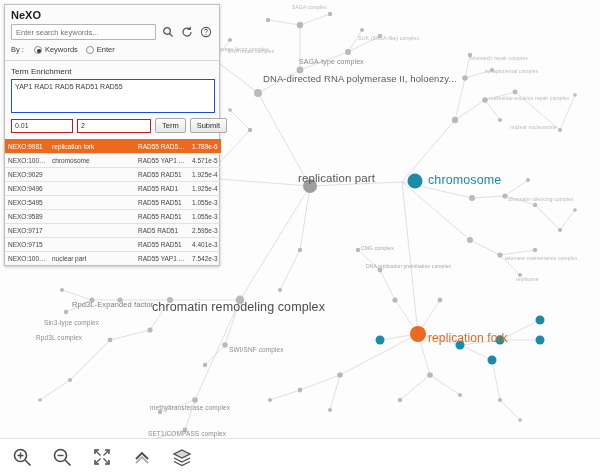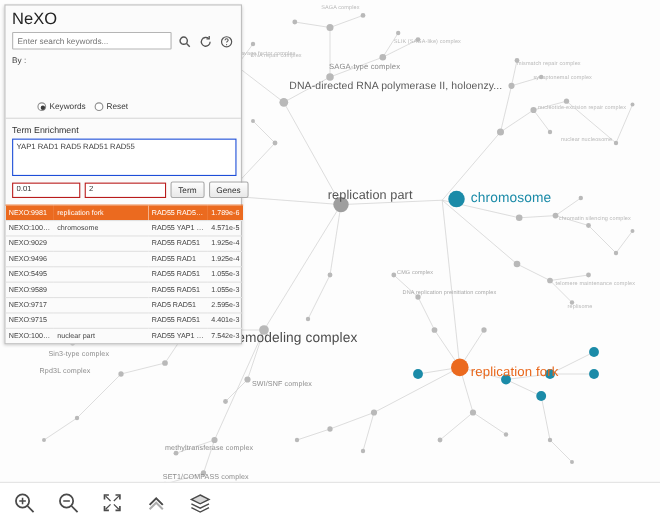--- a/index.html
+++ b/index.html
@@ -58,30 +58,30 @@
     left: 4px; top: 4px;
     width: 216px;
     background: #fbfbfb;
     border: 1px solid #bfbfbf;
     box-shadow: 0 1px 3px rgba(0,0,0,0.22);
     font-size: 8px;
     color: #333;
   }
   #panel-title {
     padding: 4px 6px 3px 6px;
-    font-size: 15px;
-    font-weight: normal;
+    font-size: 11px;
+    font-weight: bold;
     color: #222;
   }
   .panel-section {
     padding: 0 6px;
   }
   .search-row {
     display: flex;
-    align-items: flex-end;
+    align-items: flex-start;
     gap: 4px;
     padding-bottom: 5px;
   }
   .search-input {
     flex: 1 1 auto;
     height: 16px;
     border: 1px solid #b5b5b5;
     background: #fff;
     border-radius: 1px;
     font-size: 7.5px;
@@ -106,21 +106,20 @@
     gap: 8px;
     padding-bottom: 5px;
     font-size: 7.5px;
     color: #3a3a3a;
   }
   .radio-row .by-label { margin-right: 2px; }
   .radio {
     display: inline-flex;
     align-items: center;
     gap: 3px;
-    margin-top: 42px;
   }
   .radio .dot {
     width: 8px; height: 8px;
     border-radius: 50%;
     border: 1px solid #8d8d8d;
     background: #fff;
     position: relative;
     display: inline-block;
   }
   .radio.checked .dot::after {
@@ -477,35 +476,35 @@
       </div>
 
       <div class="radio-row">
         <span class="by-label">By :</span>
         <span class="radio checked">
           <span class="dot"></span>
           <span>Keywords</span>
         </span>
         <span class="radio">
           <span class="dot"></span>
-          <span>Reset</span>
+          <span>Enter</span>
         </span>
       </div>
     </div>
 
     <div class="divider"></div>
 
     <div class="section-title">Term Enrichment</div>
     <textarea class="textarea-box" style="">YAP1 RAD1 RAD5 RAD51 RAD55</textarea>
 
     <div class="controls-row">
       <input class="small-input w1" type="text" value="0.01" style="">
       <input class="small-input w2" type="text" value="2" style="">
       <button class="btn">Term</button>
-      <button class="btn">Genes</button>
+      <button class="btn">Submit</button>
     </div>
 
     <table id="results">
       <tbody>
         <tr class="selected">
           <td class="c1">NEXO:9981</td>
           <td class="c2">replication fork</td>
           <td class="c3">RAD55 RAD5 RAD51 RAD1</td>
           <td class="c4">1.789e-6</td>
         </tr>

